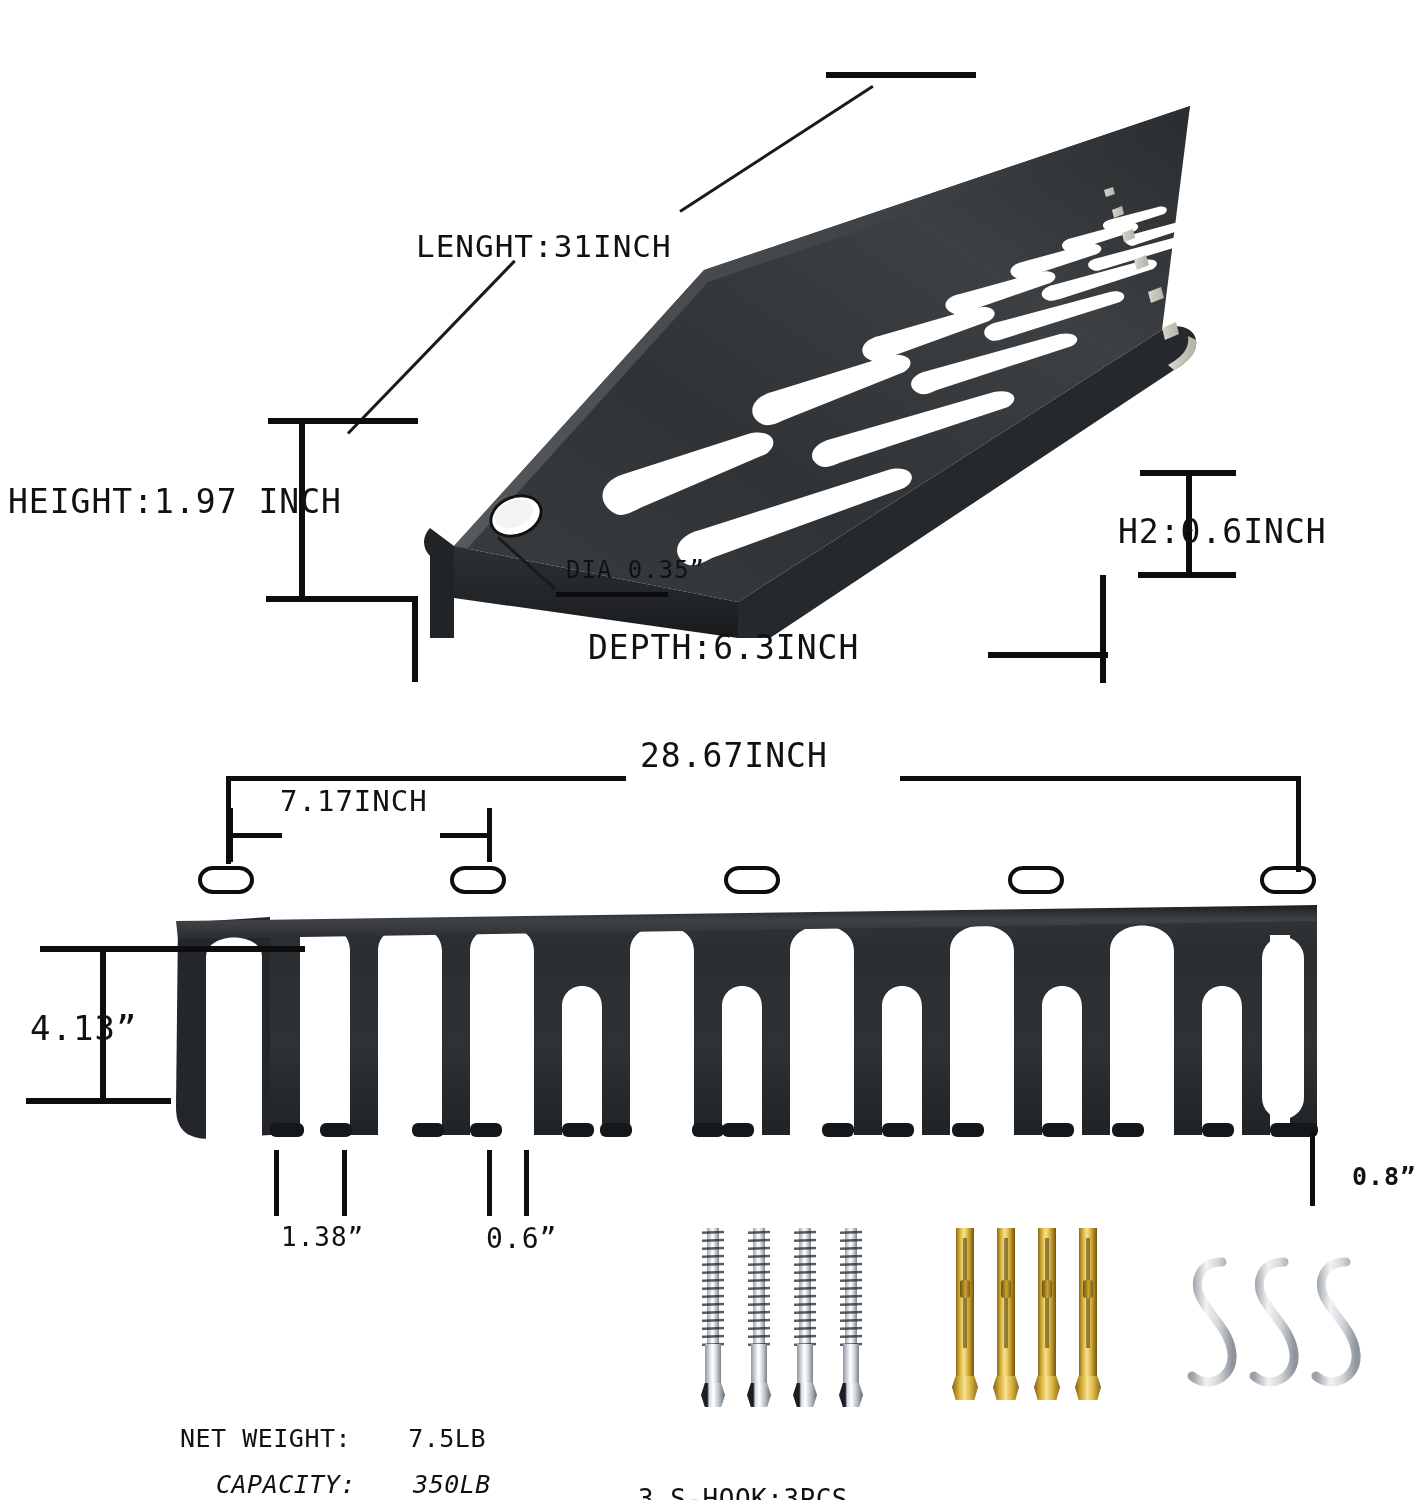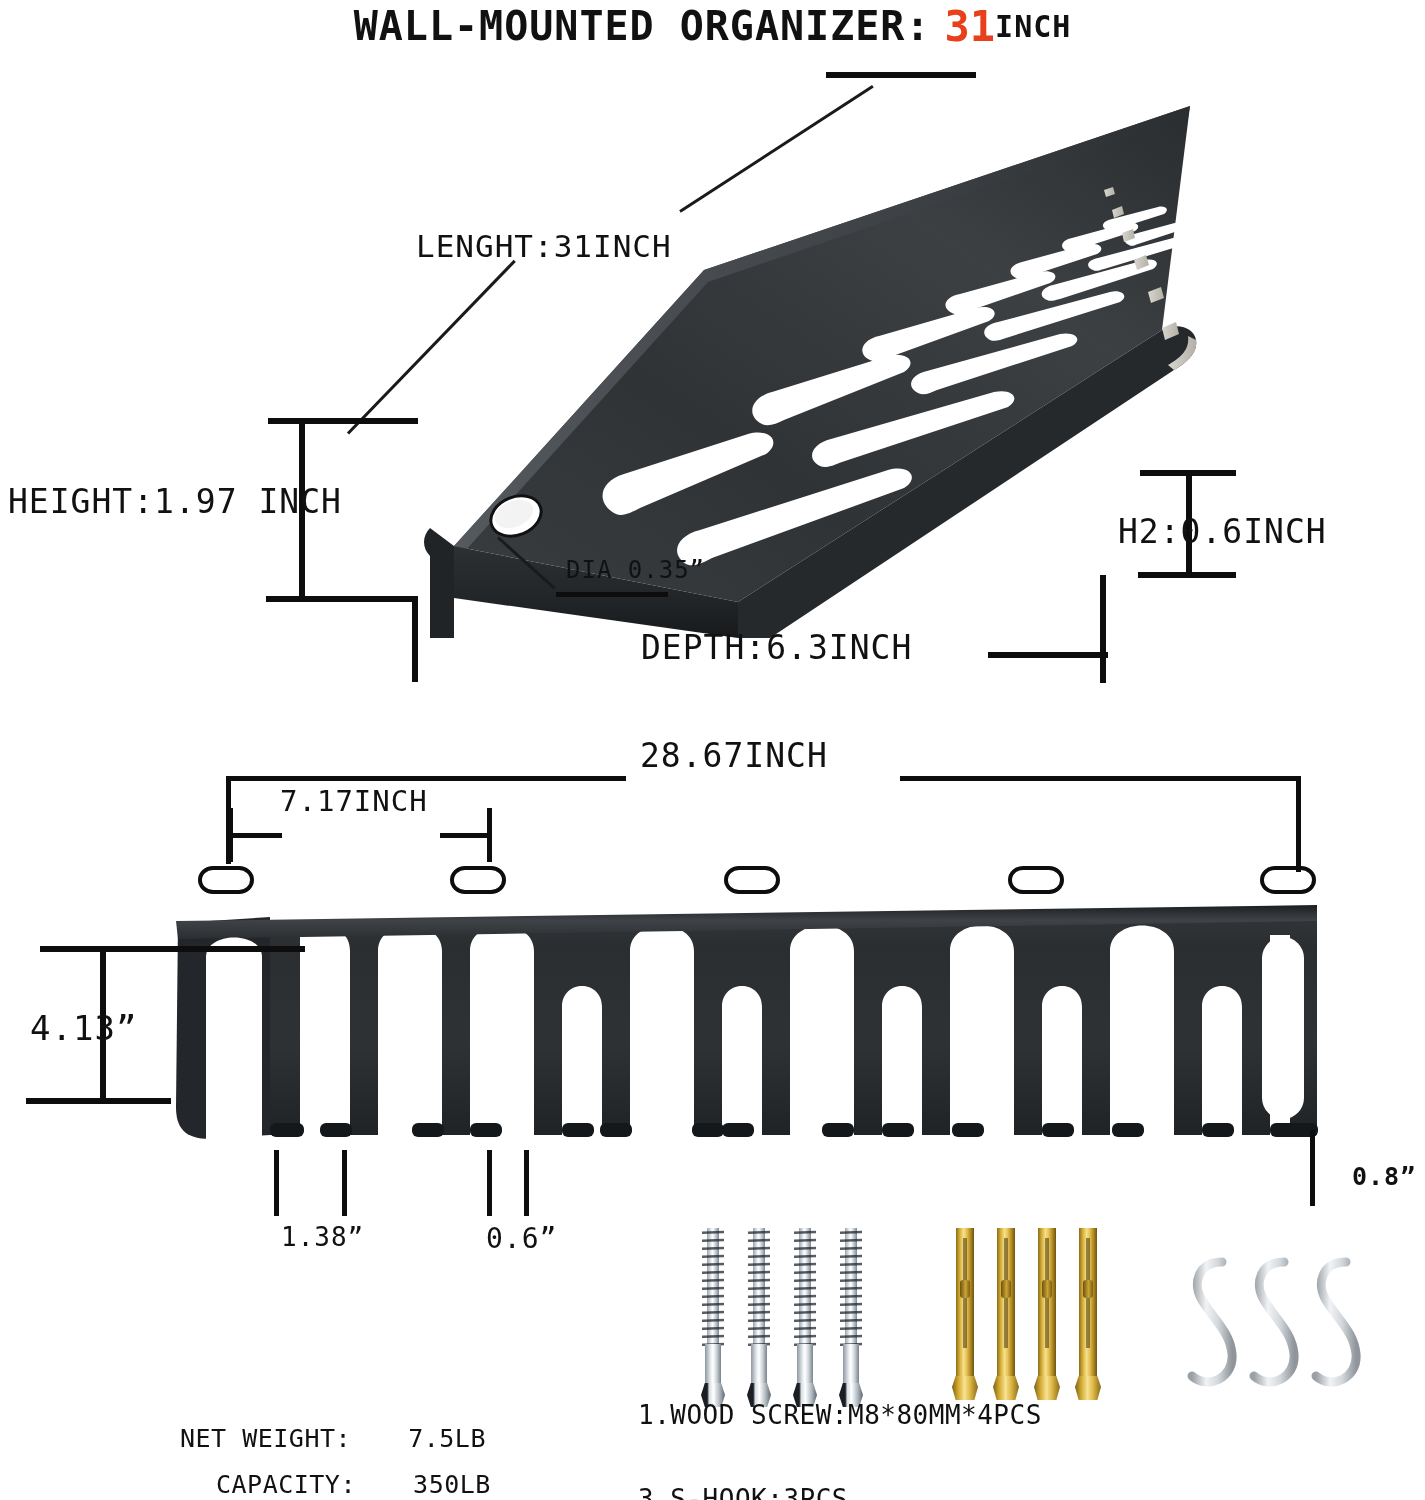--- a/index.html
+++ b/index.html
@@ -106,26 +106,20 @@
     position:absolute;
     font-family:"DejaVu Sans Mono", monospace;
     font-size:25px; color:#111; white-space:nowrap; letter-spacing:.5px;
   }
 </style>
 </head>
 <body>
 
 <div class="stage">
 
-  <div id="title">
-    <span class="t-main sc">Wall-mounted Organizer:</span>
-    <span style="display:inline-block;width:14px"></span>
-    <span class="t-accent">31</span>
-    <span class="t-main t-small sc">inch</span>
-  </div>
 
   <div id="persp">
     <svg width="780" height="560" viewBox="0 0 780 560">
       <defs>
         <linearGradient id="topFace" x1="0" y1="1" x2="1" y2="0">
           <stop offset="0%" stop-color="#3a3d40"></stop>
           <stop offset="35%" stop-color="#303336"></stop>
           <stop offset="70%" stop-color="#3c4043"></stop>
           <stop offset="100%" stop-color="#2a2d30"></stop>
         </linearGradient>
@@ -300,21 +294,21 @@
   <div class="hline" style="left:268px; top:418px; width:150px; height:6px;"></div>
   <div class="vline" style="left:299px; top:421px; height:180px; width:6px;"></div>
   <div class="hline" style="left:266px; top:596px; width:152px; height:6px;"></div>
   <div class="vline" style="left:412px; top:598px; height:84px; width:6px;"></div>
   <div class="dim sc" style="left:8px; top:482px; font-size:33px;">Height:1.97 INCH</div>
 
   <div class="dim sc" style="left:566px; top:556px; font-size:24px;">DIA 0.35”</div>
   <div class="hline" style="left:556px; top:592px; width:112px; height:5px;"></div>
   <div class="thin" style="left:498px; top:536px; width:76px; transform:rotate(42deg);"></div>
 
-  <div class="dim sc" style="left:641px; top:628px; font-size:33px;">Depth:6.3inch</div>
+  <div class="dim sc" style="left:588px; top:628px; font-size:33px;">Depth:6.3inch</div>
   <div class="hline" style="left:988px; top:652px; width:120px; height:6px;"></div>
 
   <div class="hline" style="left:1140px; top:470px; width:96px; height:6px;"></div>
   <div class="vline" style="left:1186px; top:472px; height:104px; width:6px;"></div>
   <div class="hline" style="left:1138px; top:572px; width:98px; height:6px;"></div>
   <div class="vline" style="left:1100px; top:575px; height:108px; width:6px;"></div>
   <div class="dim sc" style="left:1118px; top:512px; font-size:33px;">H2:0.6inch</div>
 
   <div class="dim sc" style="left:640px; top:736px; font-size:33px;">28.67inch</div>
   <div class="vline" style="left:226px; top:776px; height:88px; width:5px;"></div>
@@ -529,22 +523,21 @@
         <path d="M 168 12 C 144 12 138 34 148 50 C 160 70 176 82 178 104 C 180 128 154 140 138 126"></path>
       </g>
     </svg>
   </div>
 
   <div class="spec sc" style="left:180px; top:1424px;">
     <span>net weight:</span>
     <span style="display:inline-block;width:26px"></span>
     <span>7.5lb</span>
   </div>
-  <div class="spec sc" style="left:216px; top:1470px;">
+  <div class="spec sc" style="left:216px; top:1470px;font-style:italic;">
     <span>capacity:</span>
     <span style="display:inline-block;width:26px"></span>
     <span>350lb</span>
   </div>
 
-  <div class="spec sc" style="left:638px; top:1400px; font-size:26px;">1.wood screw:M8*80MM*4PCS</div>
   <div class="spec sc" style="left:638px; top:1484px; font-size:26px;">3.s-hook:3PCS</div>
 
 </div>
 
 </body></html>

